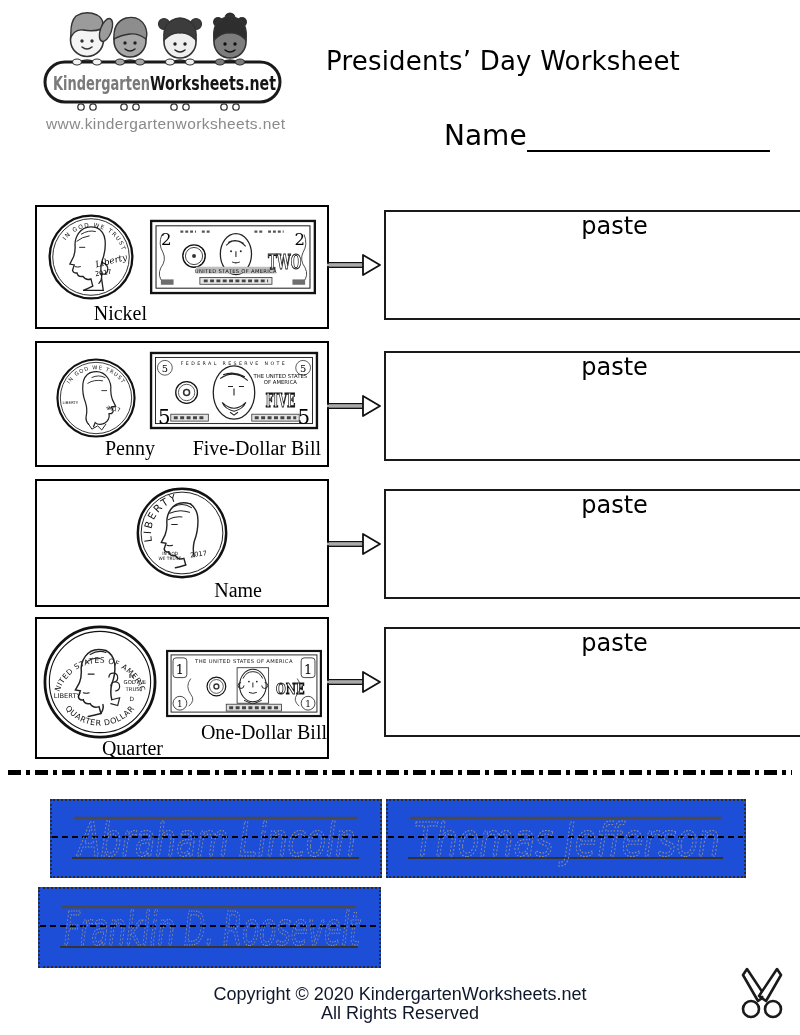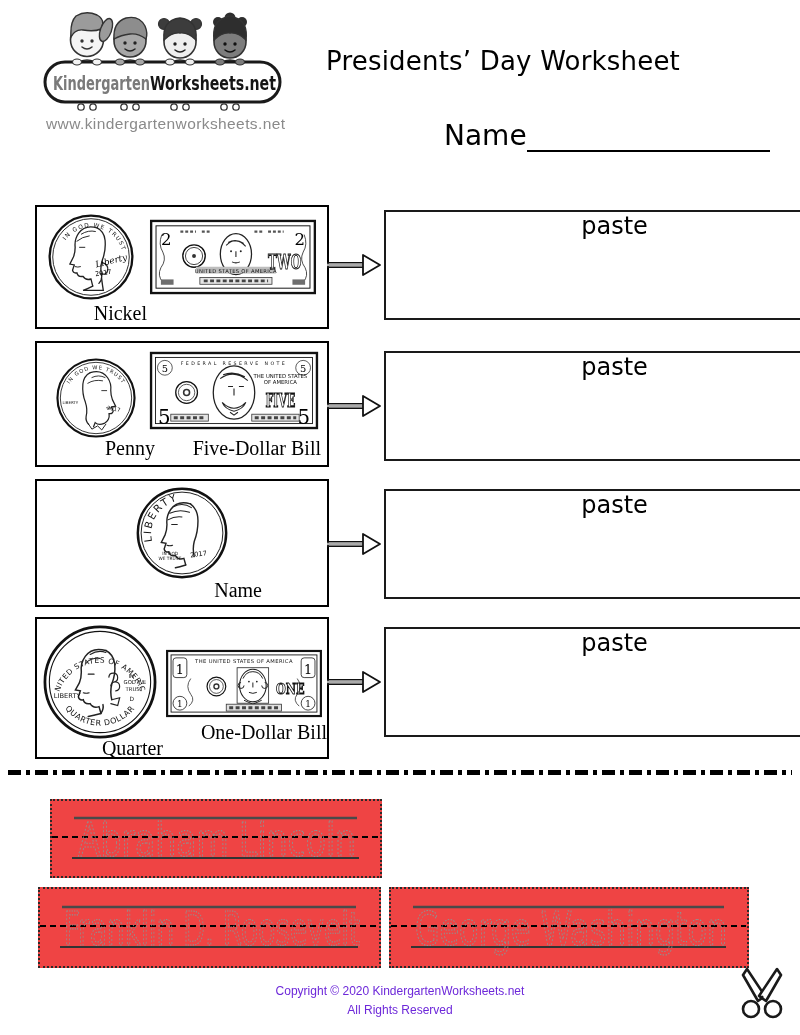--- a/index.html
+++ b/index.html
@@ -18,24 +18,24 @@
   .mbox{position:absolute;left:35px;width:294px;border:2.5px solid #000;box-sizing:border-box;background:#fff;}
   .pbox{position:absolute;left:384px;width:461px;height:110px;border:2px solid #1a1a1a;
         box-sizing:border-box;display:flex;align-items:flex-start;justify-content:center;font-size:24px;}
   .arrow-svg{position:absolute;left:327px;width:57px;height:26px;}
   .coin-label,.bill-label{position:absolute;font-family:"Liberation Serif",serif;font-size:20px;text-align:right;}
   .coin-svg,.bill-svg{position:absolute;}
   
   .cutline{position:absolute;left:8px;top:770px;width:784px;height:5px;
            background:repeating-linear-gradient(90deg,#000 0 13px,transparent 13px 18px,#000 18px 22px,transparent 22px 27px);}
   
-  .tbox{position:absolute;border:2.5px dotted #2a2a2a;box-sizing:border-box;background:#ef4444;}
-  
-  .footer{position:absolute;left:0;width:800px;text-align:center;color:#6d28d9;
-          font-family:"Liberation Sans",sans-serif;font-size:12px;}
+  .tbox{position:absolute;border:2.5px dotted #2a2a2a;box-sizing:border-box;background:#1d4ed8;font-style:italic;}
+  
+  .footer{position:absolute;left:0;width:800px;text-align:center;color:#0f172a;
+          font-family:"Liberation Sans",sans-serif;font-size:18px;}
   .scissors-svg{position:absolute;left:734px;top:964px;width:56px;height:58px;}
   svg text{font-family:"DejaVu Sans",sans-serif;}
   .serif-t{font-family:"DejaVu Serif",serif;}
 </style>
 </head>
 <body>
 
 <div class="page">
 
   <svg class="logo-svg" viewBox="0 0 244 104">
@@ -330,36 +330,36 @@
   <div class="cutline"></div>
 
   <div class="tbox" style="left:50px;top:799px;width:332px;height:79px">
     <svg width="327" height="74">
       <line x1="22" y1="17" x2="305" y2="17" stroke="#4a4a4a" stroke-width="2.6"></line>
       <line x1="0" y1="36" x2="327" y2="36" stroke="#000" stroke-width="2" stroke-dasharray="6 4"></line>
       <line x1="20" y1="57" x2="307" y2="57" stroke="#333" stroke-width="2.2"></line>
       <text x="26" y="55" font-size="46" textLength="278" lengthAdjust="spacingAndGlyphs" fill="none" stroke="#909090" stroke-width="1.15" stroke-dasharray="2 2">Abraham Lincoln</text>
     </svg>
   </div>
+  <div class="tbox" style="left:386px;top:799px;width:360px;height:79px">
+    <svg width="355" height="74">
+      <line x1="22" y1="17" x2="333" y2="17" stroke="#4a4a4a" stroke-width="2.6"></line>
+      <line x1="0" y1="36" x2="355" y2="36" stroke="#000" stroke-width="2" stroke-dasharray="6 4"></line>
+      <line x1="20" y1="57" x2="335" y2="57" stroke="#333" stroke-width="2.2"></line>
+      <text x="26" y="55" font-size="46" textLength="306" lengthAdjust="spacingAndGlyphs" fill="none" stroke="#909090" stroke-width="1.15" stroke-dasharray="2 2">Thomas Jefferson</text>
+    </svg>
+  </div>
   <div class="tbox" style="left:38px;top:887px;width:343px;height:81px">
     <svg width="338" height="76">
       <line x1="22" y1="18" x2="316" y2="18" stroke="#4a4a4a" stroke-width="2.6"></line>
       <line x1="0" y1="37" x2="338" y2="37" stroke="#000" stroke-width="2" stroke-dasharray="6 4"></line>
       <line x1="20" y1="58" x2="318" y2="58" stroke="#333" stroke-width="2.2"></line>
       <text x="24" y="56" font-size="46" textLength="296" lengthAdjust="spacingAndGlyphs" fill="none" stroke="#909090" stroke-width="1.15" stroke-dasharray="2 2">Franklin D. Roosevelt</text>
     </svg>
   </div>
-  <div class="tbox" style="left:389px;top:887px;width:360px;height:81px">
-    <svg width="355" height="76">
-      <line x1="22" y1="18" x2="333" y2="18" stroke="#4a4a4a" stroke-width="2.6"></line>
-      <line x1="0" y1="37" x2="355" y2="37" stroke="#000" stroke-width="2" stroke-dasharray="6 4"></line>
-      <line x1="20" y1="58" x2="335" y2="58" stroke="#333" stroke-width="2.2"></line>
-      <text x="24" y="56" font-size="46" textLength="312" lengthAdjust="spacingAndGlyphs" fill="none" stroke="#909090" stroke-width="1.15" stroke-dasharray="2 2">George Washington</text>
-    </svg>
-  </div>
 
   <div class="footer" style="top:984px">Copyright © 2020 KindergartenWorksheets.net</div>
   <div class="footer" style="top:1003px">All Rights Reserved</div>
 
   <svg class="scissors-svg" viewBox="0 0 56 58">
     <g fill="#fff" stroke="#1a1a1a" stroke-width="2.6" stroke-linejoin="round">
       <path d="M13,5 L31,32 L24,37 L9,11 Z"></path>
       <path d="M43,5 L25,32 L32,37 L47,11 Z"></path>
       <circle cx="17" cy="45" r="8"></circle>
       <circle cx="39" cy="45" r="8"></circle>

